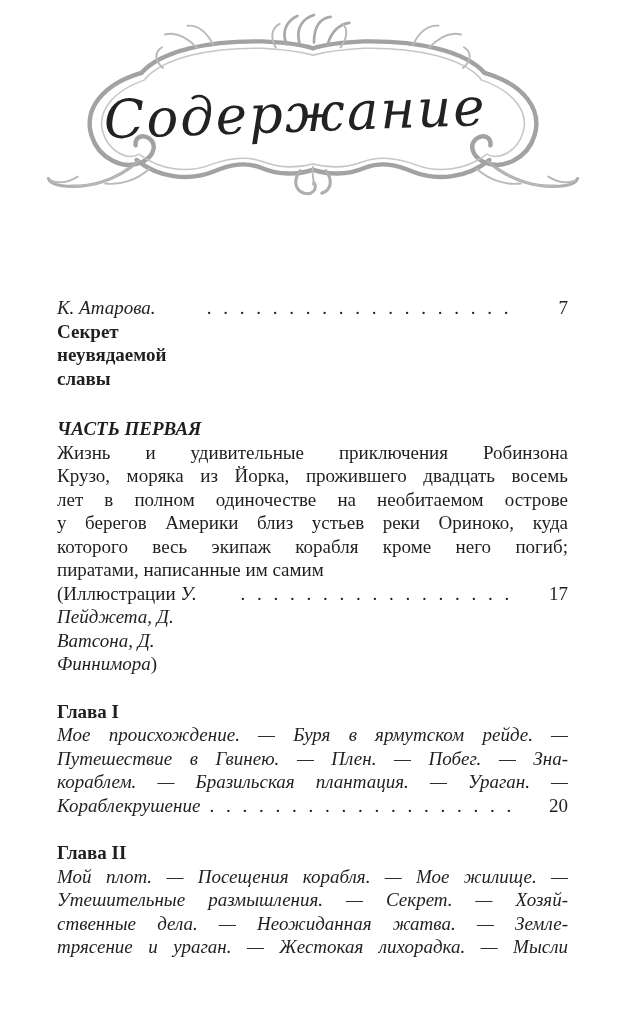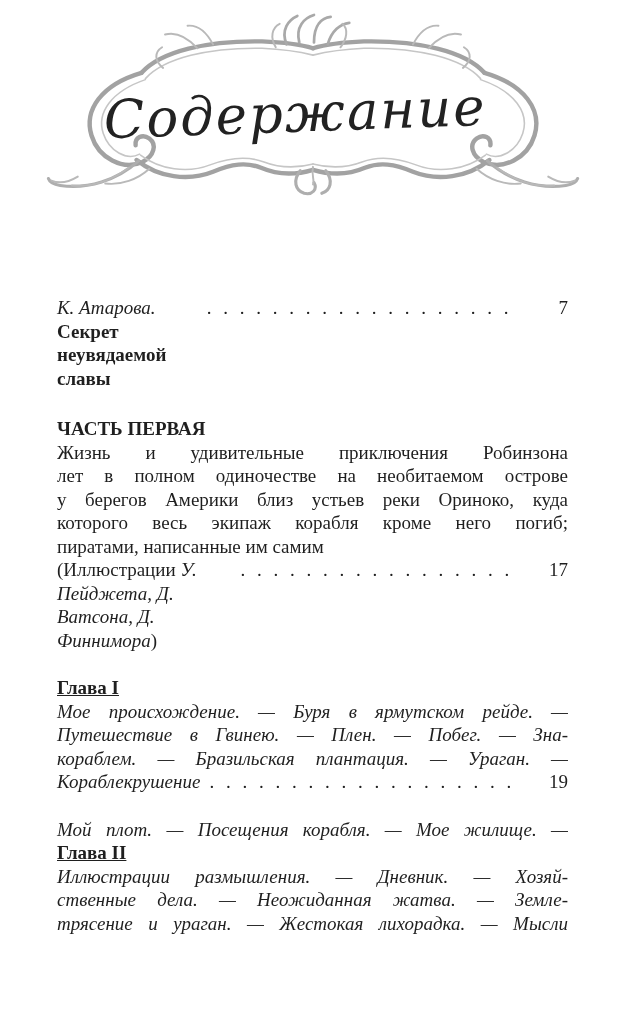--- a/index.html
+++ b/index.html
@@ -63,23 +63,23 @@
     overflow: hidden;
     white-space: nowrap;
     letter-spacing: 3.5px;
     margin: 0 14px 0 9px;
   }
   .pagenum {
     min-width: 34px;
     text-align: right;
   }
   .intro-entry   { margin-top: 84px; }
-  .part-heading  { font-weight: bold; margin-top: 27px; }
+  .part-heading  { font-weight: bold; margin-top: 27px; font-style: italic; }
   .chapter       { margin-top: 24px; }
-  .chapter-heading { font-weight: bold; text-decoration: underline; }
+  .chapter-heading { font-weight: bold; }
 </style>
 </head>
 <body>
 
 <div class="ornament-wrap">
   <svg viewBox="0 0 540 200" aria-hidden="true">
     <g class="orn">
       <path class="main" d="M95,62 C115,40 162,29 218,30 C242,31 260,34 270,37"></path>
       <path class="inner" d="M99,68 C118,47 164,36 218,37 C240,38 258,41 270,44"></path>
       <path class="main" d="M95,62 C54,74 36,100 44,126 C51,149 76,162 96,153 C108,147 111,135 103,129 C96,124 88,128 89,136"></path>
@@ -131,45 +131,46 @@
   <div class="line row intro-entry">
     <span class="entry-text"><span class="it">К. Атарова. </span><span class="b">Секрет неувядаемой славы</span></span>
     <span class="leader">. . . . . . . . . . . . . . . . . . . . . . . . . . . . . . . . . . . . . . . . . . . . . .</span>
     <span class="pagenum">7</span>
   </div>
 
   <div class="line part-heading">ЧАСТЬ ПЕРВАЯ</div>
 
   <div>
     <div class="line just">Жизнь и удивительные приключения Робинзона</div>
+    <div class="line just">Крузо, моряка из Йорка, прожившего двадцать восемь</div>
     <div class="line just">лет в полном одиночестве на необитаемом острове</div>
     <div class="line just">у берегов Америки близ устьев реки Ориноко, куда</div>
     <div class="line just">которого весь экипаж корабля кроме него погиб;</div>
     <div class="line">пиратами, написанные им самим</div>
     <div class="line row">
       <span class="entry-text"><span>(Иллюстрации </span><span class="it">У. Пейджета, Д. Ватсона, Д. Финнимора</span><span>)</span></span>
       <span class="leader">. . . . . . . . . . . . . . . . . . . . . . . . . . . . . . . . . . . . . . . . . . . . . .</span>
       <span class="pagenum">17</span>
     </div>
   </div>
 
   <div class="chapter">
     <div class="line chapter-heading">Глава I</div>
     <div class="line just it">Мое происхождение. — Буря в ярмутском рейде. —</div>
     <div class="line just it">Путешествие в Гвинею. — Плен. — Побег. — Зна-</div>
     <div class="line just it">кораблем. — Бразильская плантация. — Ураган. —</div>
     <div class="line row">
       <span class="it">Кораблекрушение</span>
       <span class="leader">. . . . . . . . . . . . . . . . . . . . . . . . . . . . . . . . . . . . . . . . . . . . . .</span>
-      <span class="pagenum">19</span>
+      <span class="pagenum">20</span>
     </div>
   </div>
 
   <div class="chapter">
+    <div class="line chapter-heading">Глава II</div>
     <div class="line just it">Мой плот. — Посещения корабля. — Мое жилище. —</div>
-    <div class="line chapter-heading">Глава II</div>
-    <div class="line just it">Иллюстрации размышления. — Дневник. — Хозяй-</div>
+    <div class="line just it">Утешительные размышления. — Секрет. — Хозяй-</div>
     <div class="line just it">ственные дела. — Неожиданная жатва. — Земле-</div>
     <div class="line just it">трясение и ураган. — Жестокая лихорадка. — Мысли</div>
 
   </div>
 
 </div>
 
 </body></html>

